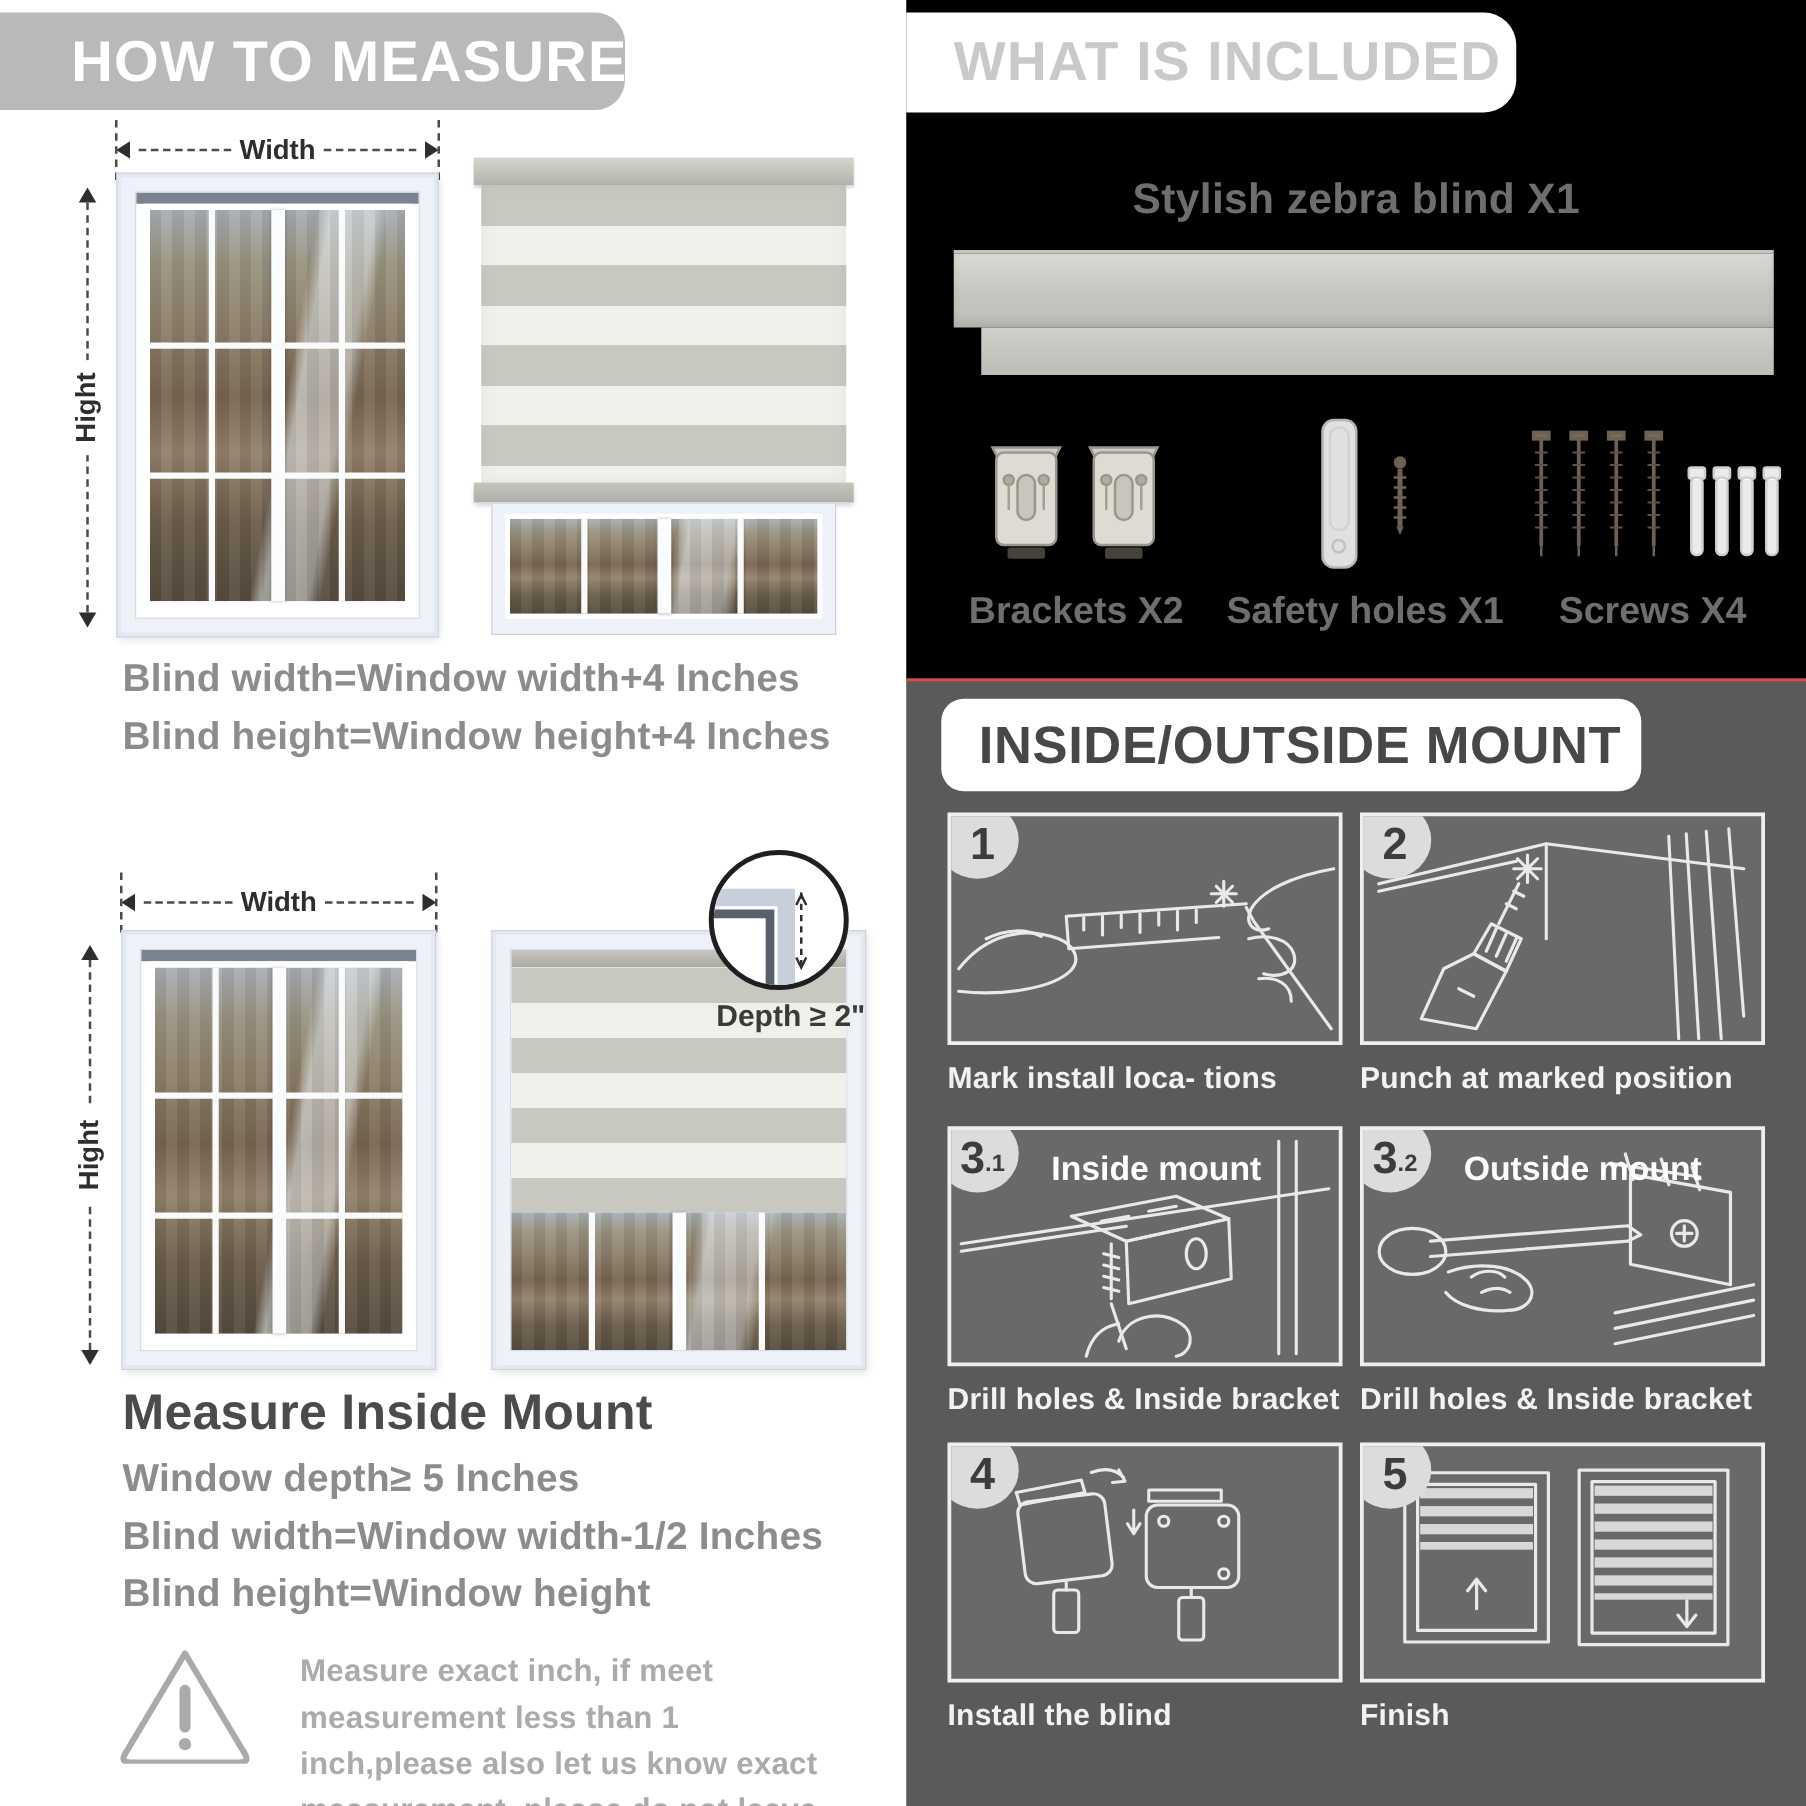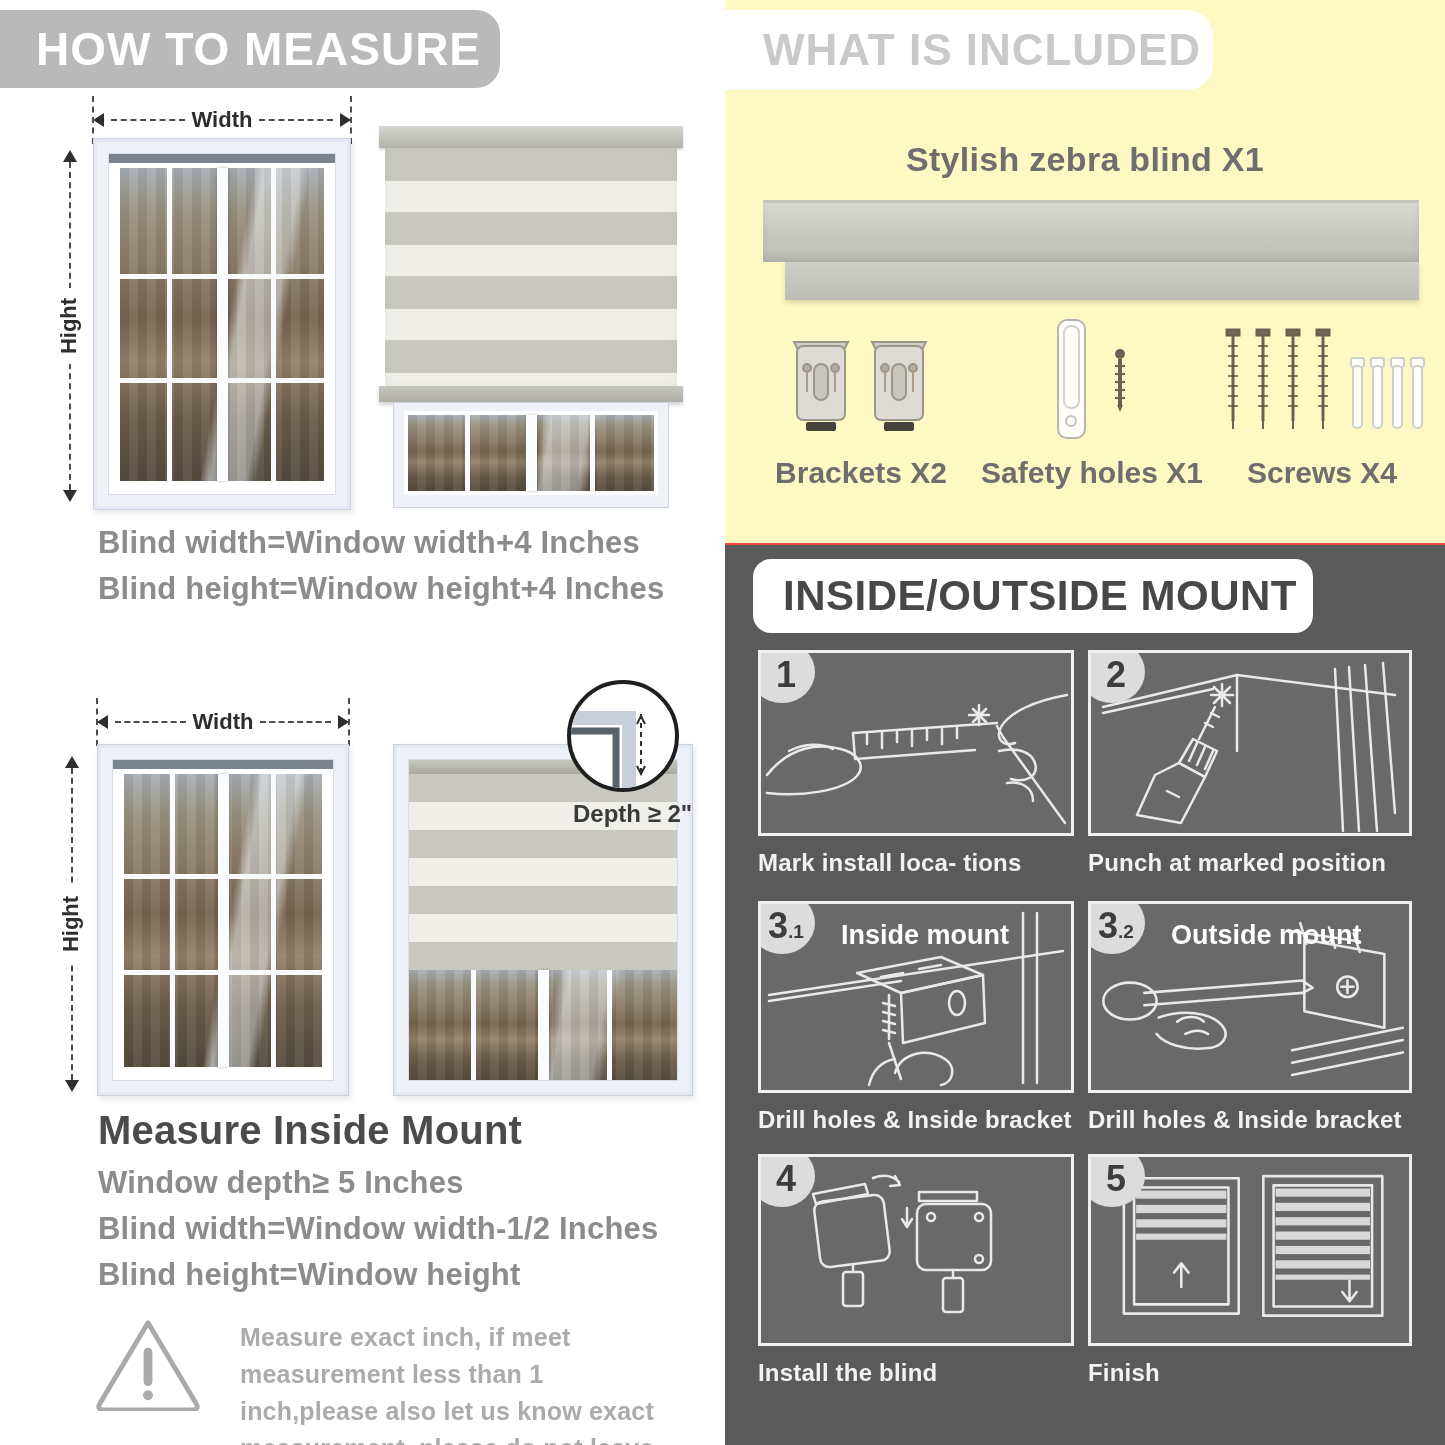--- a/index.html
+++ b/index.html
@@ -7,21 +7,21 @@
   body { font-family:"Liberation Sans", sans-serif; }
   .page { position:relative; width:1445px; height:1445px; background:#fff; overflow:hidden; }
 
   
   .left-col { position:absolute; left:0; top:0; width:710px; height:1445px; background:#fff; }
 
   .banner-left {
     position:absolute; left:0; top:10px; width:500px; height:78px;
     background:#b9b9b9; border-radius:0 24px 24px 0;
     color:#fff; font-size:46px; font-weight:bold; letter-spacing:1px;
-    line-height:78px; padding-left:36px; white-space:nowrap;
+    line-height:78px; padding-left:57px; white-space:nowrap;
   }
 
   .illus-row { position:absolute; left:55px; width:645px; }
   #row-outside { top:108px; height:405px; }
   #row-inside  { top:688px; height:430px; }
 
   
   .dimh { position:absolute; height:24px; display:flex; align-items:center; gap:7px;
           color:#2e2e2e; font-size:22px; font-weight:bold;justify-content:flex-end; }
   .dimh .seg { flex:1; height:0; border-top:2px dashed #4b4b4b; }
@@ -78,35 +78,35 @@
   .measure-title { font-size:40px; font-weight:bold; color:#4b4b4b; letter-spacing:0.2px; margin-bottom:12px; }
   .measure-line { font-size:31px; font-weight:bold; color:#8c8c8c; margin-top:10px; letter-spacing:0.2px; }
 
   .warning { position:absolute; left:92px; top:1315px; display:flex; align-items:flex-start; }
   .warning-text { width:415px; margin-left:36px; margin-top:4px; font-size:25px; font-weight:bold;
     color:#ababab; line-height:37px; letter-spacing:0.2px; }
 
   
   .right-col { position:absolute; left:725px; top:0; width:720px; height:1445px; }
 
-  .included-sec { position:absolute; left:0; top:0; width:720px; height:543px; background:#fef9c3; }
+  .included-sec { position:absolute; left:0; top:0; width:720px; height:543px; background:#000000; }
   .banner-included {
     position:absolute; left:0; top:10px; width:488px; height:80px; background:#fff;
     border-radius:0 26px 26px 0; color:#c9c9c9; font-size:44px; font-weight:bold; letter-spacing:1px;
     line-height:80px; padding-left:38px; white-space:nowrap; }
   .product-title { position:absolute; top:140px; left:0; width:100%; text-align:center;
     font-size:34px; font-weight:bold; color:#6e6e6e; letter-spacing:0.3px; }
   .headrail { position:absolute; top:200px; left:38px; width:656px; }
   .hr-top { height:62px; border-top:3px solid #c5c5bf;
     background:linear-gradient(180deg,#d9d9d4 0%,#c7c7c1 55%,#bebeb8 100%);
     box-shadow:inset 0 -5px 7px rgba(0,0,0,.08); }
   .hr-bot { height:38px; width:634px; margin-left:22px;
     background:linear-gradient(180deg,#d0d0ca 0%,#bdbdb7 100%);
     box-shadow:0 3px 5px rgba(0,0,0,.14); }
-  .pack-item { position:absolute; top:314px; text-align:center; }
+  .pack-item { position:absolute; top:330px; text-align:center; }
   .pack-art { height:128px; display:flex; align-items:flex-end; justify-content:center; }
   .pack-label { margin-top:14px; font-size:30px; font-weight:bold; color:#6e6e6e; white-space:nowrap; }
   #pack-brackets { left:38px;  width:196px; }
   #pack-safety   { left:252px; width:230px; }
   #pack-screws   { left:494px; width:206px; }
 
   .mount-sec { position:absolute; left:0; top:543px; width:720px; height:902px;
     background:#5a5a5a; border-top:2px solid #ef4444; }
   .banner-mount { position:absolute; left:28px; top:14px; width:560px; height:74px; background:#fff;
     border-radius:18px; color:#474747; font-size:42px; font-weight:bold; letter-spacing:0.5px;

